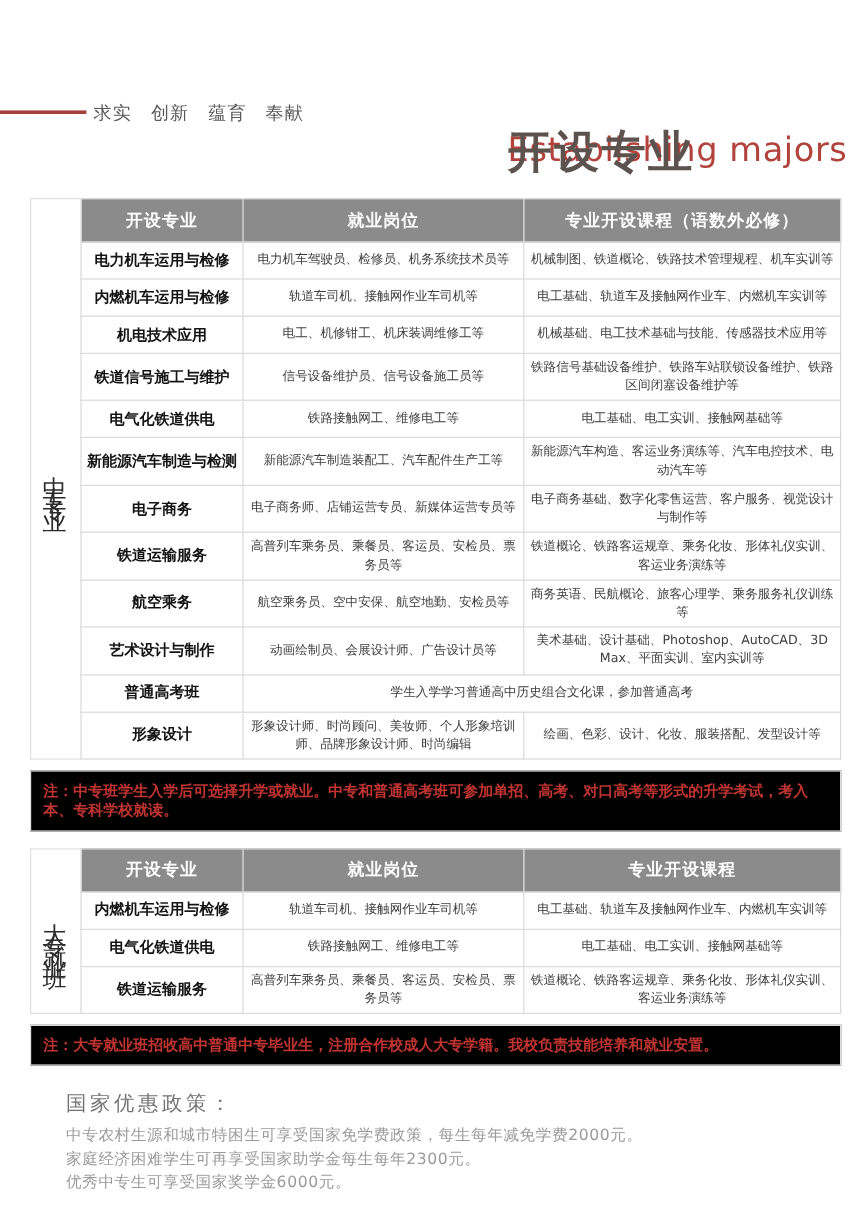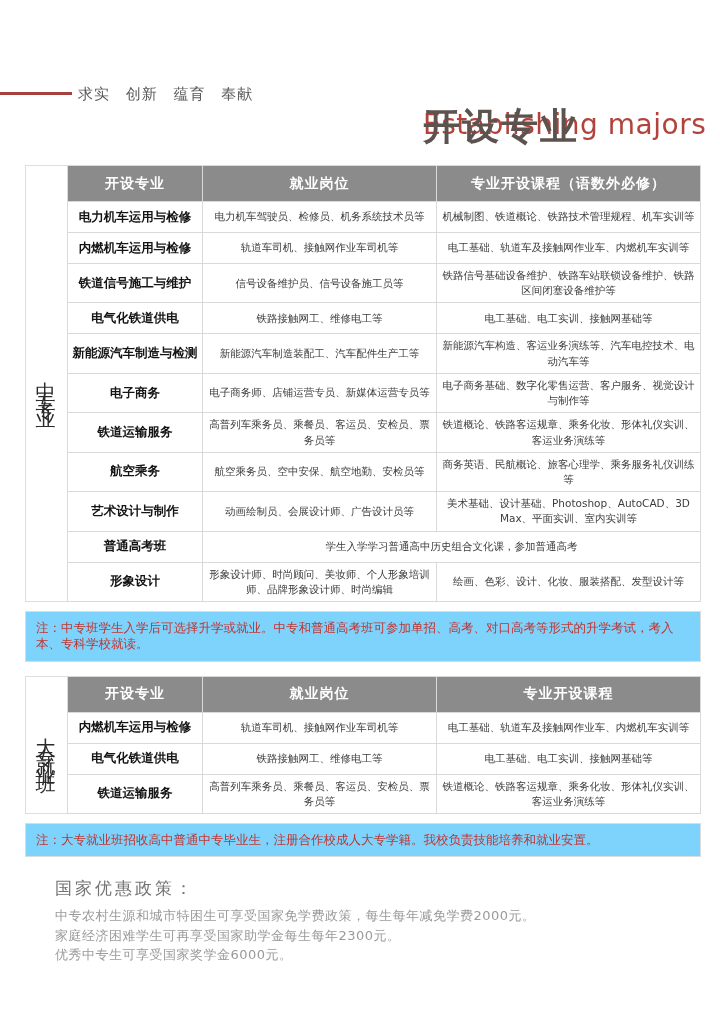--- a/index.html
+++ b/index.html
@@ -19,21 +19,21 @@
   .label-col { width: 42px; border: 1px solid #dedede; border-right: none; display: flex; align-items: center; justify-content: center; background: #fff; }
   .vlabel { writing-mode: vertical-rl; text-orientation: upright; font-size: 20px; color: #2b2b2b; letter-spacing: 9px; }
 
   table.majors { width: 634px; border-collapse: collapse; table-layout: fixed; }
   table.majors th, table.majors td { border: 1px solid #d9d9d9; text-align: center; vertical-align: middle; }
   table.majors th { background: #8b8b8b; color: #ffffff; font-size: 14px; font-weight: bold; height: 36px; letter-spacing: 1px; }
   table.majors td { height: 31px; padding: 4px 4px; margin-top: 30px; }
   td.major { font-size: 12.5px; font-weight: bold; color: #141414; }
   td.jobs, td.courses { font-size: 10.5px; color: #3d3d3d; line-height: 1.45; }
 
-  .note-box { margin-top: 9px; border: 1px solid #dcdcdc; padding: 8px 10px; font-size: 12.5px; font-weight: normal; color: #c03431; line-height: 1.3; background: #7dd3fc; }
+  .note-box { margin-top: 9px; border: 1px solid #dcdcdc; padding: 8px 10px; font-size: 12.5px; font-weight: bold; color: #c03431; line-height: 1.3; background: #000000; }
 
   .gap { height: 14px; }
 
   
   .policy { margin-top: 20px; padding-left: 30px; }
   .policy-heading { font-size: 17px; color: #737373; letter-spacing: 3px; margin-bottom: 6px; }
   .policy-line { font-size: 13px; color: #9a9a9a; line-height: 1.5; letter-spacing: 0.5px; }
 </style>
 </head>
 <body>
@@ -63,20 +63,25 @@
       </tr>
       <tr>
         <td class="major">电力机车运用与检修</td>
         <td class="jobs">电力机车驾驶员、检修员、机务系统技术员等</td>
         <td class="courses">机械制图、铁道概论、铁路技术管理规程、机车实训等</td>
       </tr>
       <tr>
         <td class="major">内燃机车运用与检修</td>
         <td class="jobs">轨道车司机、接触网作业车司机等</td>
         <td class="courses">电工基础、轨道车及接触网作业车、内燃机车实训等</td>
+      </tr>
+      <tr>
+        <td class="major">机电技术应用</td>
+        <td class="jobs">电工、机修钳工、机床装调维修工等</td>
+        <td class="courses">机械基础、电工技术基础与技能、传感器技术应用等</td>
       </tr>
       <tr>
         <td class="major">铁道信号施工与维护</td>
         <td class="jobs">信号设备维护员、信号设备施工员等</td>
         <td class="courses">铁路信号基础设备维护、铁路车站联锁设备维护、铁路区间闭塞设备维护等</td>
       </tr>
       <tr>
         <td class="major">电气化铁道供电</td>
         <td class="jobs">铁路接触网工、维修电工等</td>
         <td class="courses">电工基础、电工实训、接触网基础等</td>

